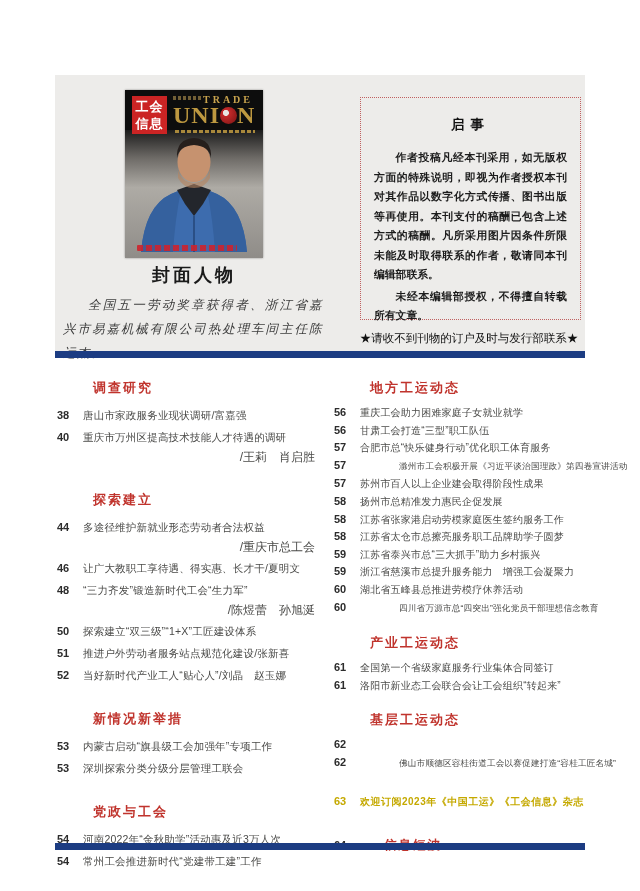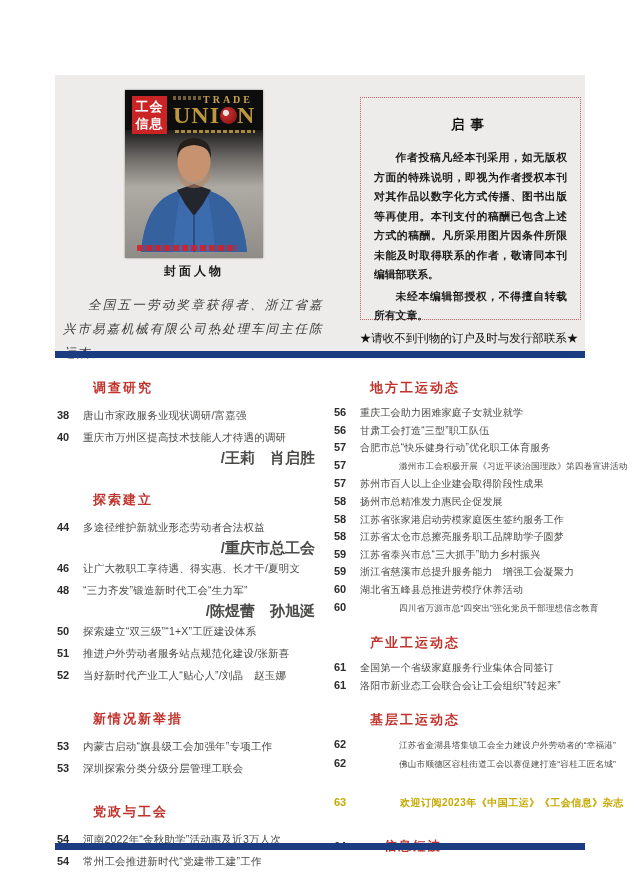--- a/index.html
+++ b/index.html
@@ -55,21 +55,21 @@
     background:repeating-linear-gradient(90deg,#8c7440 0 3px,transparent 3px 5px);opacity:.8;
   }
   .tagline{
     position:absolute;left:12px;bottom:7px;width:100px;height:6px;
     background:repeating-linear-gradient(90deg,rgba(205,35,45,.9) 0 6px,rgba(205,35,45,.15) 6px 9px);
     filter:blur(.5px);border-radius:1px;
   }
   
   .cover-caption{
     position:absolute;left:70px;top:188px;width:138px;text-align:center;
-    font-size:12px;font-weight:bold;color:#1a1a1a;letter-spacing:3px;
+    font-size:18px;font-weight:bold;color:#1a1a1a;letter-spacing:3px;
   }
   .cover-desc{
     position:absolute;left:8px;top:218px;width:260px;
     font-family:"DejaVu Serif", serif;font-style:italic;
     font-size:12.5px;line-height:24px;color:#3c3c3c;
     text-indent:2em;text-align:justify;letter-spacing:1.5px;
   }
   
   .notice-box{
     position:absolute;left:305px;top:22px;width:221px;height:223px;
@@ -101,23 +101,23 @@
   .toc-col-left .toc-item{line-height:22px;font-size:10.5px;}
   .toc-col-right .toc-item{line-height:17.6px;font-size:10px;}
   .item-page{
     flex:0 0 26px;font-weight:bold;color:#2c2c2c;font-size:11px;
     font-family:"Liberation Sans", sans-serif;
   }
   .item-text{color:#4a4a48;letter-spacing:.2px;white-space:nowrap;}
   .toc-item.compact .item-text{font-size:8.6px;margin-left:39px;}
   .item-author{
     text-align:right;color:#4a4a48;padding-right:6px;
-    line-height:19px;font-size:15px;font-weight:bold;
-  }
-  .toc-item.gold{margin-top:20px;gap:40px;}
+    line-height:19px;font-size:12px;
+  }
+  .toc-item.gold{margin-top:20px;}
   .toc-item.gold .item-page,.toc-item.gold .item-text{color:#c5a900;font-weight:bold;}
   .toc-item.gold .item-text{font-size:10px;letter-spacing:.5px;}
   .toc-item.redline{margin-top:27px;}
   .toc-item.redline .item-text{
     color:#c0342d;font-weight:bold;font-size:12.5px;letter-spacing:2px;padding-left:24px;
   }
 </style>
 </head>
 <body>
 
@@ -287,21 +287,20 @@
       </div>
       <div class="toc-item">
         <span class="item-page">61</span>
         <span class="item-text">洛阳市新业态工会联合会让工会组织“转起来”</span>
       </div>
     </div>
     <div class="toc-section">
       <div class="section-heading">基层工运动态</div>
       <div class="toc-item compact">
         <span class="item-page">62</span>
-        <span class="item-text">江苏省金湖县塔集镇工会全力建设户外劳动者的“幸福港”</span>
       </div>
       <div class="toc-item compact">
         <span class="item-page">62</span>
         <span class="item-text">佛山市顺德区容桂街道工会以赛促建打造“容桂工匠名城”</span>
       </div>
     </div>
     <div class="toc-section">
       <div class="toc-item gold">
         <span class="item-page">63</span>
         <span class="item-text">欢迎订阅2023年《中国工运》《工会信息》杂志</span>

